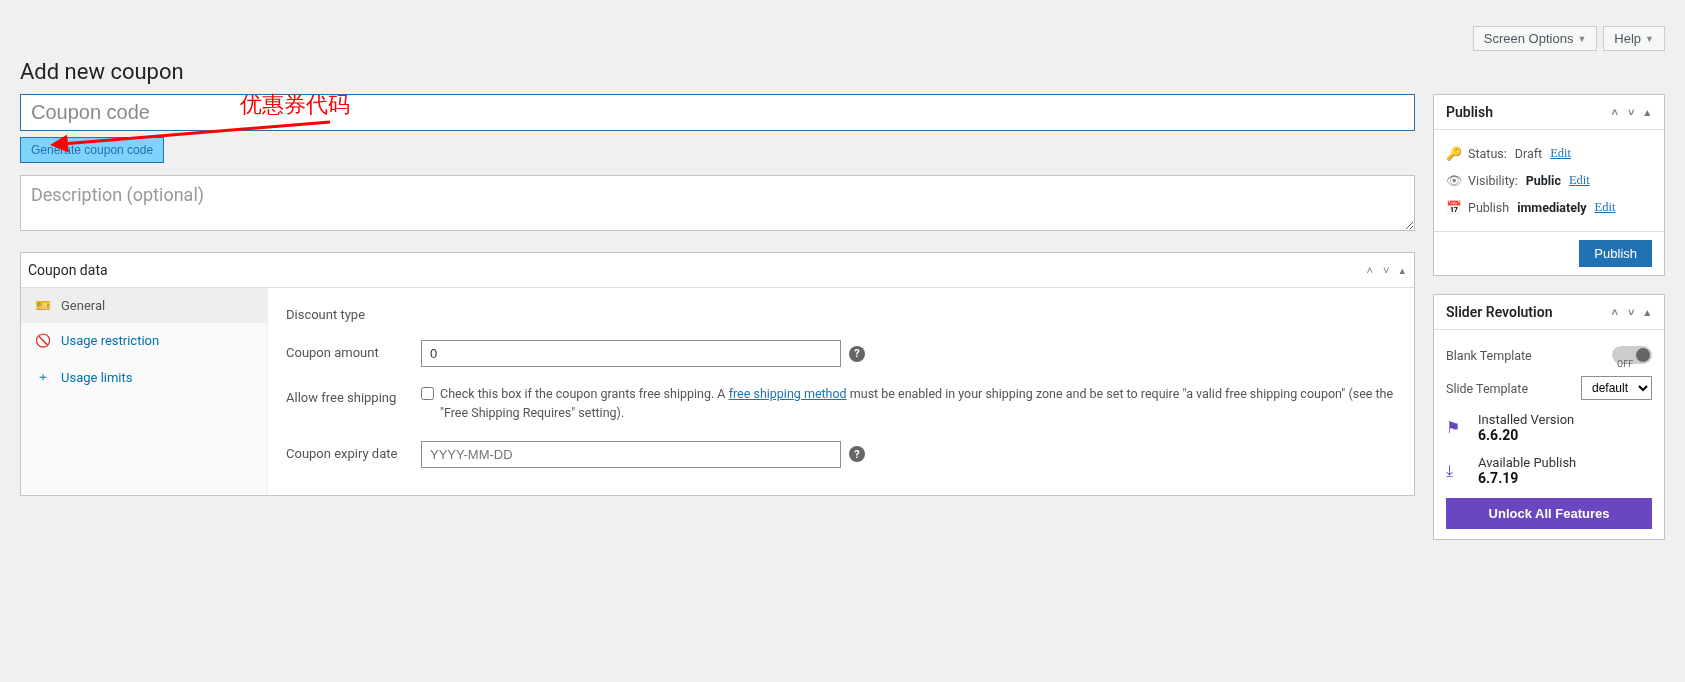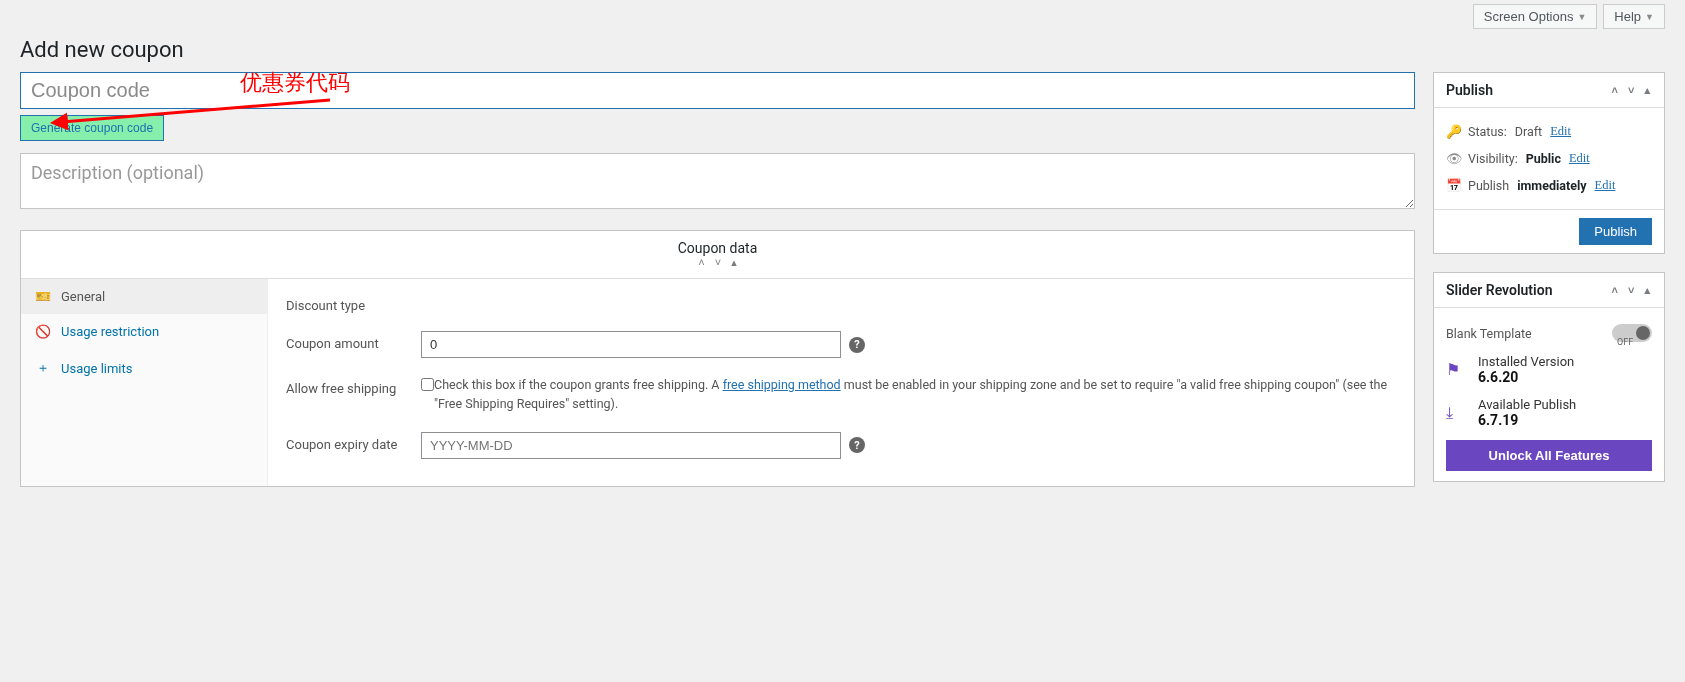--- a/index.html
+++ b/index.html
@@ -9,20 +9,21 @@
     color: #444;
     background: #f0f0f1;
     padding: 0 20px 20px 20px;
   }
   .top-bar {
     display: flex;
     justify-content: flex-end;
     gap: 6px;
     padding-top: 4px;
     margin-bottom: 2px;
+    margin-top: 22px;
   }
   .top-btn {
     background: #f6f7f7;
     border: 1px solid #ccc;
     padding: 4px 10px;
     font-size: 13px;
     color: #50575e;
     cursor: pointer;
     display: flex;
     align-items: center;
@@ -48,21 +49,21 @@
     padding: 6px 10px;
     border: 1px solid #2271b1;
     background: #fff;
     outline: none;
     color: #666;
   }
   .title-input::placeholder { color: #8a8a8a; }
   .gen-btn {
     display: inline-block;
     margin-top: 6px;
-    background: #86efac;
+    background: #7dd3fc;
     border: 1px solid #2271b1;
     color: #2271b1;
     padding: 5px 10px;
     font-size: 12px;
     cursor: pointer;
   }
   .annotation {
     position: absolute;
     left: 220px;
     top: -4px;
@@ -92,25 +93,24 @@
   .desc-area::placeholder { color: #999; }
   .panel {
     background: #fff;
     border: 1px solid #c3c4c7;
     margin-top: 18px;
   }
   .panel-header {
     display: flex;
     align-items: center;
     justify-content: space-between;
-    padding: 9px 16px;
+    padding: 9px 7px;
     border-bottom: 1px solid #ddd;
     font-size: 14px;
     color: #1d2327;
-    flex-direction: column;
   }
   .panel-controls { display:flex; gap:6px; }
   .panel-ctrl {
     font-size: 11px;
     color: #787c82;
     cursor: pointer;
     padding: 0 2px;
   }
   .coupon-data-body {
     display: flex;
@@ -162,21 +162,21 @@
     background-position: right 12px center, right 7px center;
     background-size: 5px 5px, 5px 5px;
     background-repeat: no-repeat;
     padding-right: 28px;
   }
   .help-icon {
     width:16px;height:16px;border-radius:50%;background:#666;color:#fff;
     display:inline-flex;align-items:center;justify-content:center;font-size:11px;font-weight:bold;
   }
   .cb-row {
-    display:flex;align-items:flex-start;font-size:12.5px;color:#555;line-height:1.5;
+    display:flex;align-items:flex-start;gap:6px;font-size:12.5px;color:#555;line-height:1.5;
   }
   .cb-row input { margin-top:2px; }
   .cb-text a { color:#2271b1; text-decoration:underline; }
   
   .side-panel {
     background:#fff;
     border:1px solid #c3c4c7;
     margin-bottom: 18px;
   }
   .side-head {
@@ -355,20 +355,26 @@
         </div>
       </div>
       <div class="side-body">
         <div class="sr-row">
           <span>Blank Template</span>
           <span class="toggle">
             <span class="lbl">OFF</span>
             <span class="dot"></span>
           </span>
         </div>
+        <div class="sr-row">
+          <span>Slide Template</span>
+          <select class="sr-sel">
+            <option>default</option>
+          </select>
+        </div>
         <div class="sr-version">
           <span class="sr-flag">⚑</span>
           <div class="sr-ver-txt">
             <div class="t">Installed Version</div>
             <div class="v">6.6.20</div>
           </div>
         </div>
         <div class="sr-version">
           <span class="sr-flag">⤓</span>
           <div class="sr-ver-txt">

